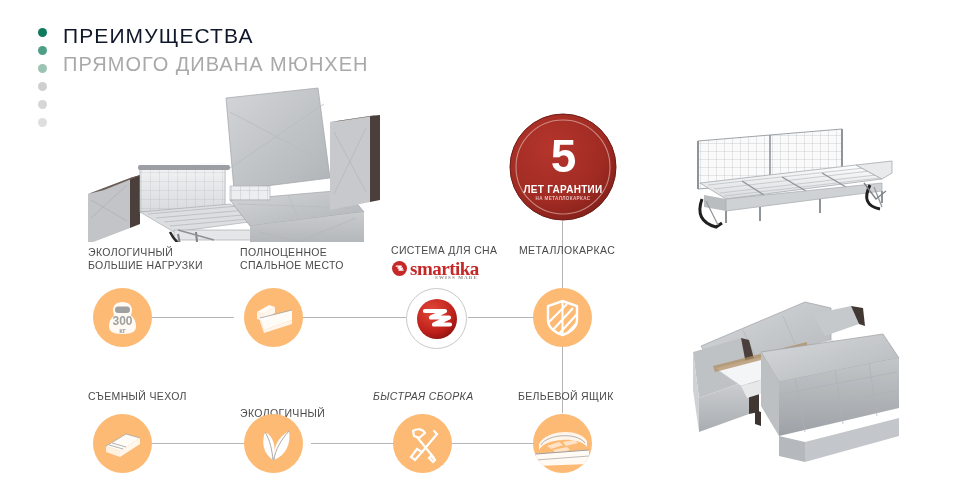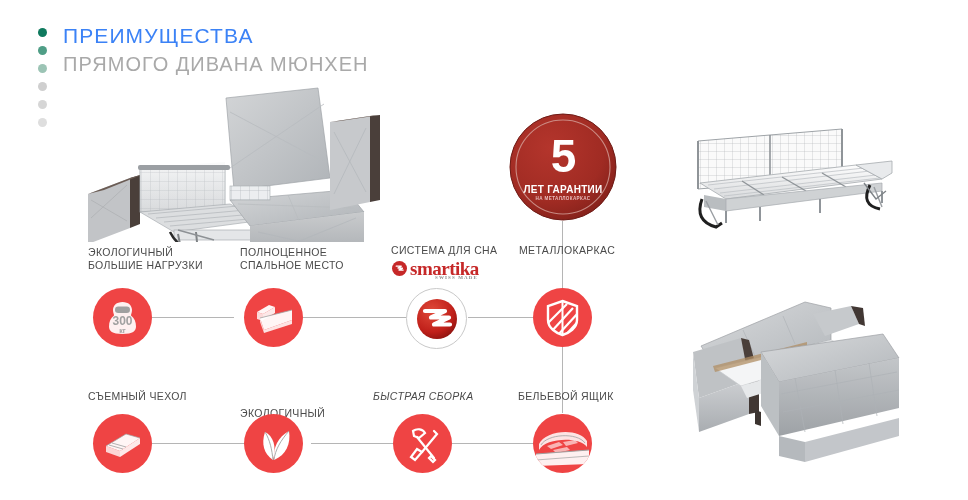--- a/index.html
+++ b/index.html
@@ -11,36 +11,36 @@
     position:relative;
   }
   .stage{position:absolute;left:0;top:0;width:968px;height:500px;}
 
   
   .dot-col{position:absolute;left:38px;top:28px;width:12px;}
   .dot{width:9px;height:9px;border-radius:50%;margin-bottom:9px;}
 
   .title-block{position:absolute;left:63px;top:24px;}
   .title-main{
-    font-size:21px;letter-spacing:1.1px;color:#3b82f6;font-weight:400;
+    font-size:21px;letter-spacing:1.1px;color:#0f172a;font-weight:400;
     line-height:24px;white-space:nowrap;
   }
   .title-sub{
     font-size:20px;letter-spacing:1.0px;color:#a9a9a9;font-weight:400;
     line-height:24px;margin-top:4px;white-space:nowrap;
   }
 
   
   .photo{position:absolute;}
 
   
   .node{position:absolute;}
   .node-circle{
     width:59px;height:59px;border-radius:50%;
-    background:#ef4444;
+    background:#fdba74;
     display:flex;align-items:center;justify-content:center;
     position:relative;
   }
   .node-circle.ring{
     background:#ffffff;border:1px solid #c9c9c9;
   }
   .node-label{
     position:absolute;
     font-size:10.5px;letter-spacing:.35px;color:#4a4a4a;
     line-height:13px;text-align:left;white-space:nowrap;

